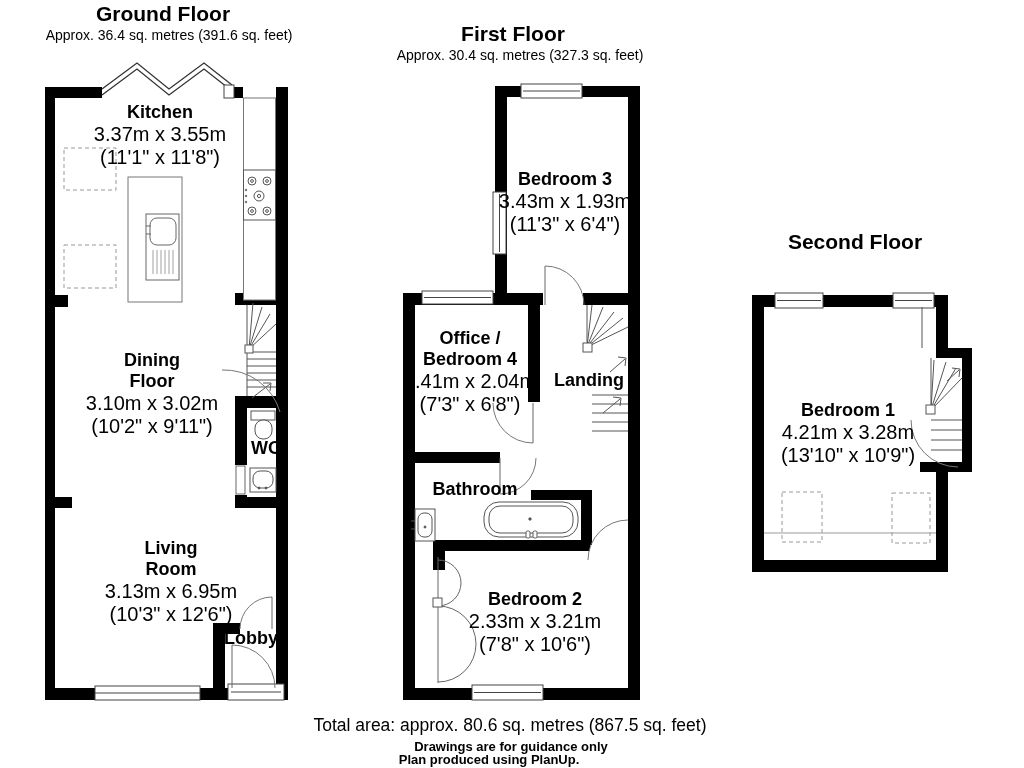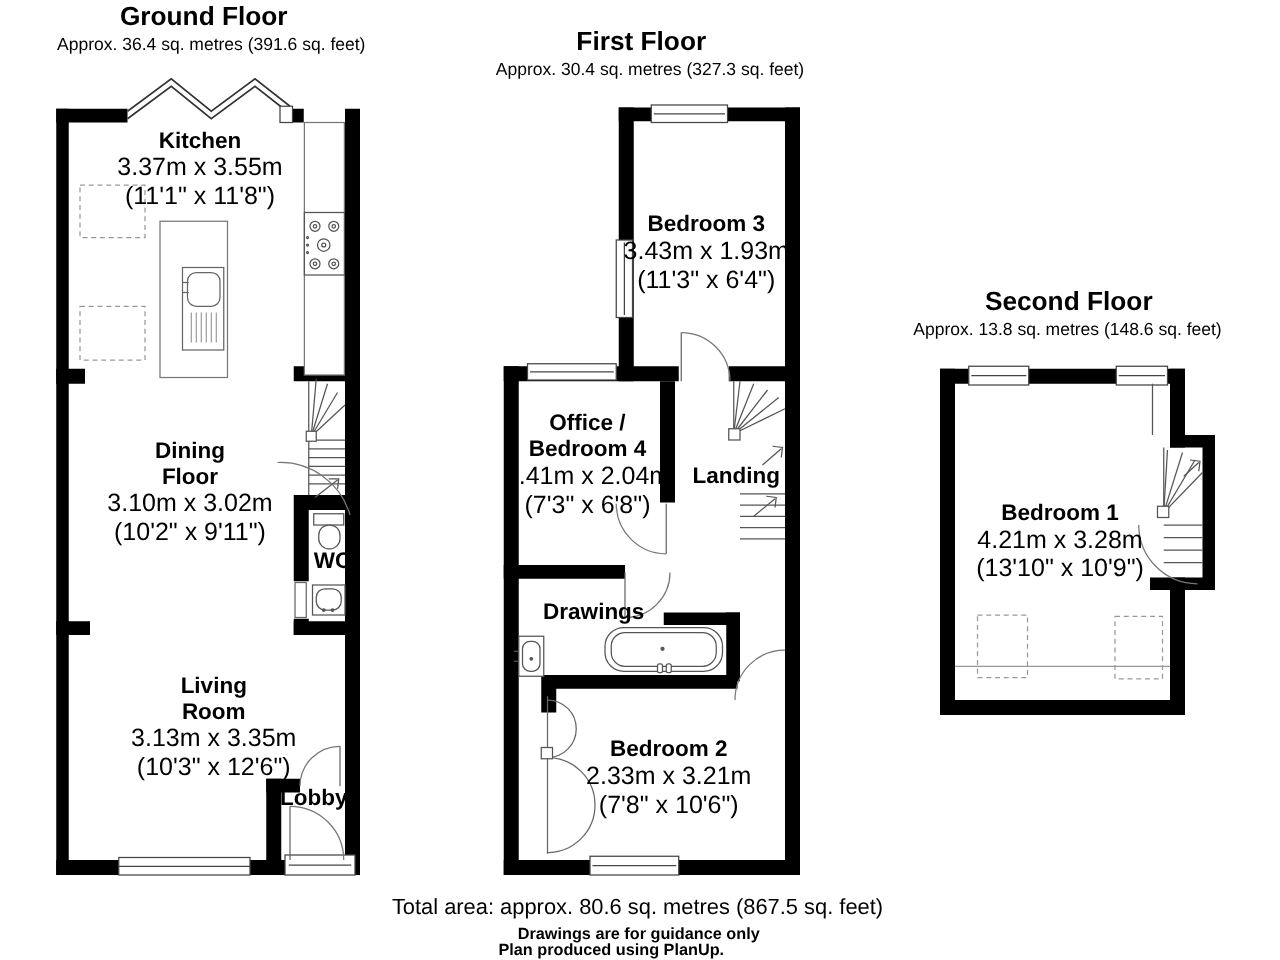--- a/index.html
+++ b/index.html
@@ -136,21 +136,21 @@
   <div class="room-label" style="left:152px;top:350px;width:84px">
     <div class="room-name">Dining Floor</div>
     <div class="room-dim">3.10m x 3.02m</div>
     <div class="room-dim">(10'2" x 9'11")</div>
   </div>
   <div class="room-label" style="left:266px;top:438px;width:60px">
     <div class="room-name">WC</div>
   </div>
   <div class="room-label" style="left:171px;top:538px;width:84px">
     <div class="room-name">Living Room</div>
-    <div class="room-dim">3.13m x 3.35m</div>
+    <div class="room-dim">3.13m x 6.95m</div>
     <div class="room-dim">(10'3" x 12'6")</div>
   </div>
   <div class="room-label" style="left:251px;top:628px;width:100px">
     <div class="room-name">Lobby</div>
   </div>
 
   <div class="floor-title" style="left:513px;top:22px">First Floor</div>
   <div class="floor-area" style="left:520px;top:47px">Approx. 30.4 sq. metres (327.3 sq. feet)</div>
 
   <svg style="left:395px;top:80px" width="250" height="628" viewBox="395 80 250 628">
@@ -233,30 +233,29 @@
   </div>
   <div class="room-label" style="left:470px;top:328px;width:120px">
     <div class="room-name">Office / Bedroom 4</div>
     <div class="room-dim">3.41m x 2.04m</div>
     <div class="room-dim">(7'3" x 6'8")</div>
   </div>
   <div class="room-label" style="left:589px;top:370px;width:120px">
     <div class="room-name">Landing</div>
   </div>
   <div class="room-label" style="left:475px;top:479px;width:140px">
-    <div class="room-name">Drawings</div>
+    <div class="room-name">Bathroom</div>
   </div>
   <div class="room-label" style="left:535px;top:589px;width:160px">
     <div class="room-name">Bedroom 2</div>
     <div class="room-dim">2.33m x 3.21m</div>
     <div class="room-dim">(7'8" x 10'6")</div>
   </div>
 
   <div class="floor-title" style="left:855px;top:230px">Second Floor</div>
-  <div class="floor-area" style="left:854px;top:255px">Approx. 13.8 sq. metres (148.6 sq. feet)</div>
 
   <svg style="left:745px;top:290px" width="235" height="285" viewBox="745 290 235 285">
     <g fill="#000" stroke="none">
       <rect x="752" y="295" width="196" height="12"></rect>
       <rect x="752" y="295" width="12" height="277"></rect>
       <rect x="936" y="295" width="12" height="63"></rect>
       <rect x="936" y="462" width="12" height="110"></rect>
       <rect x="752" y="560" width="196" height="12"></rect>
       <rect x="936" y="348" width="36" height="10"></rect>
       <rect x="962" y="348" width="10" height="124"></rect>

